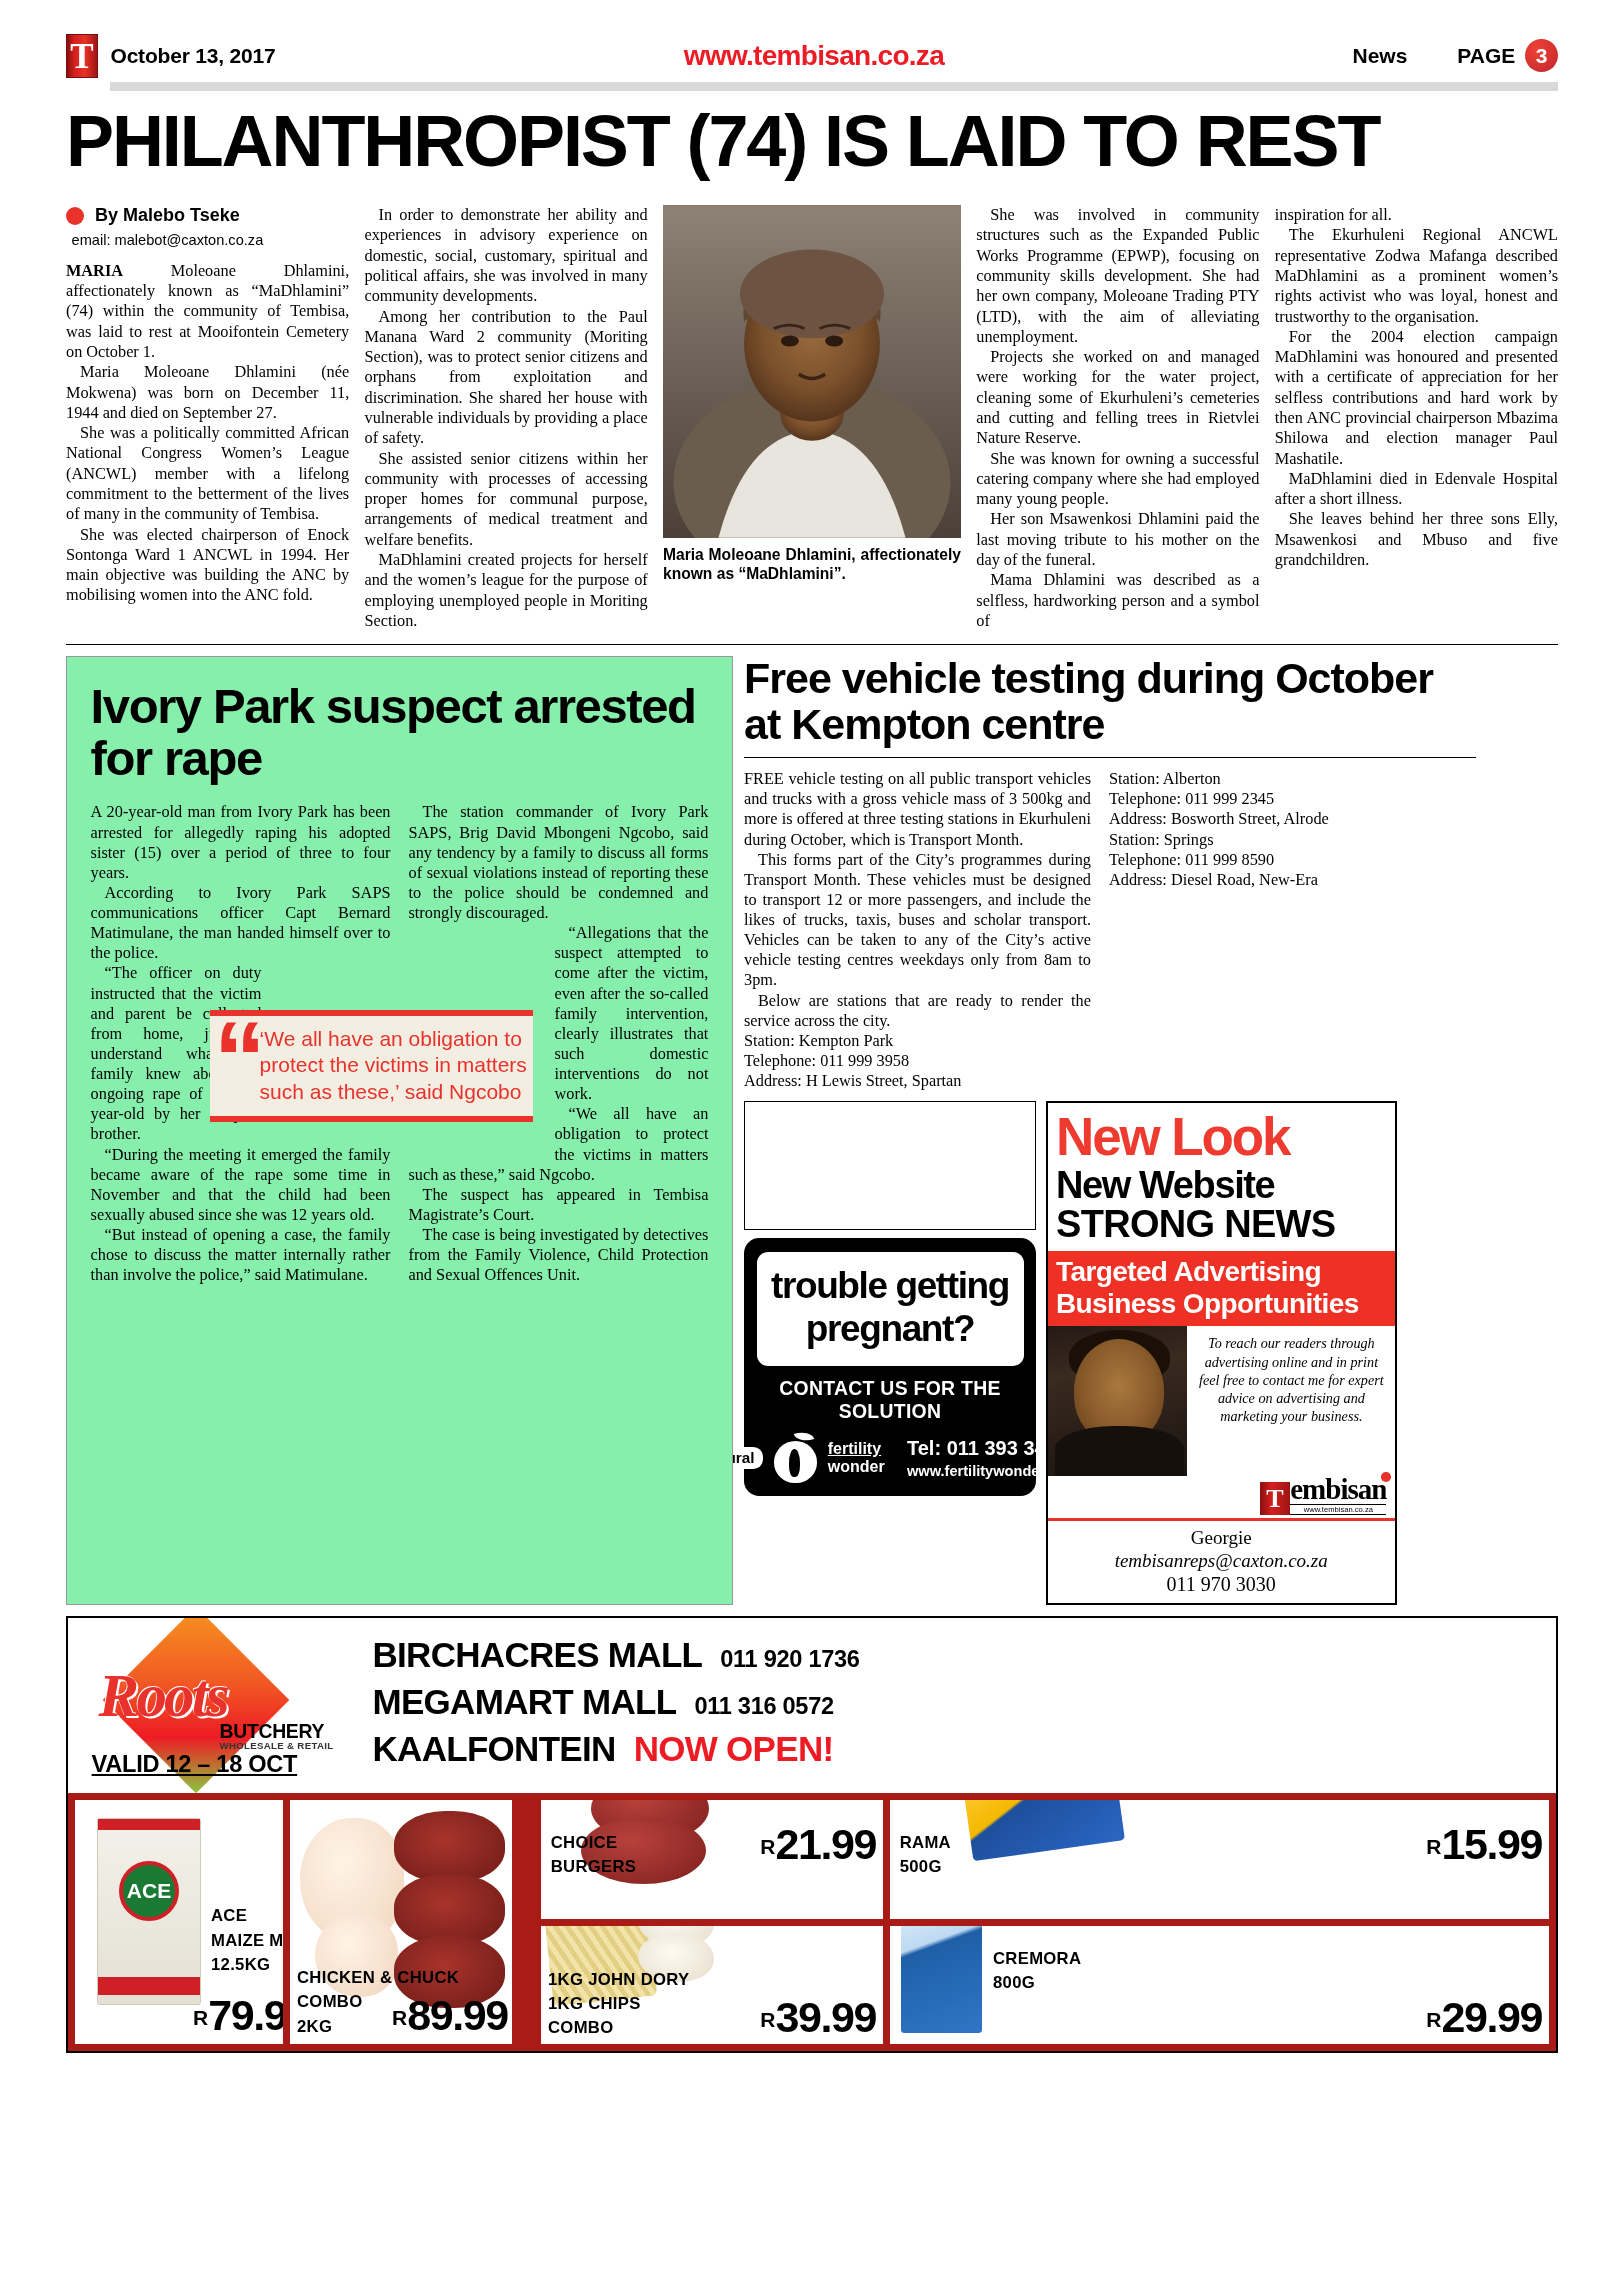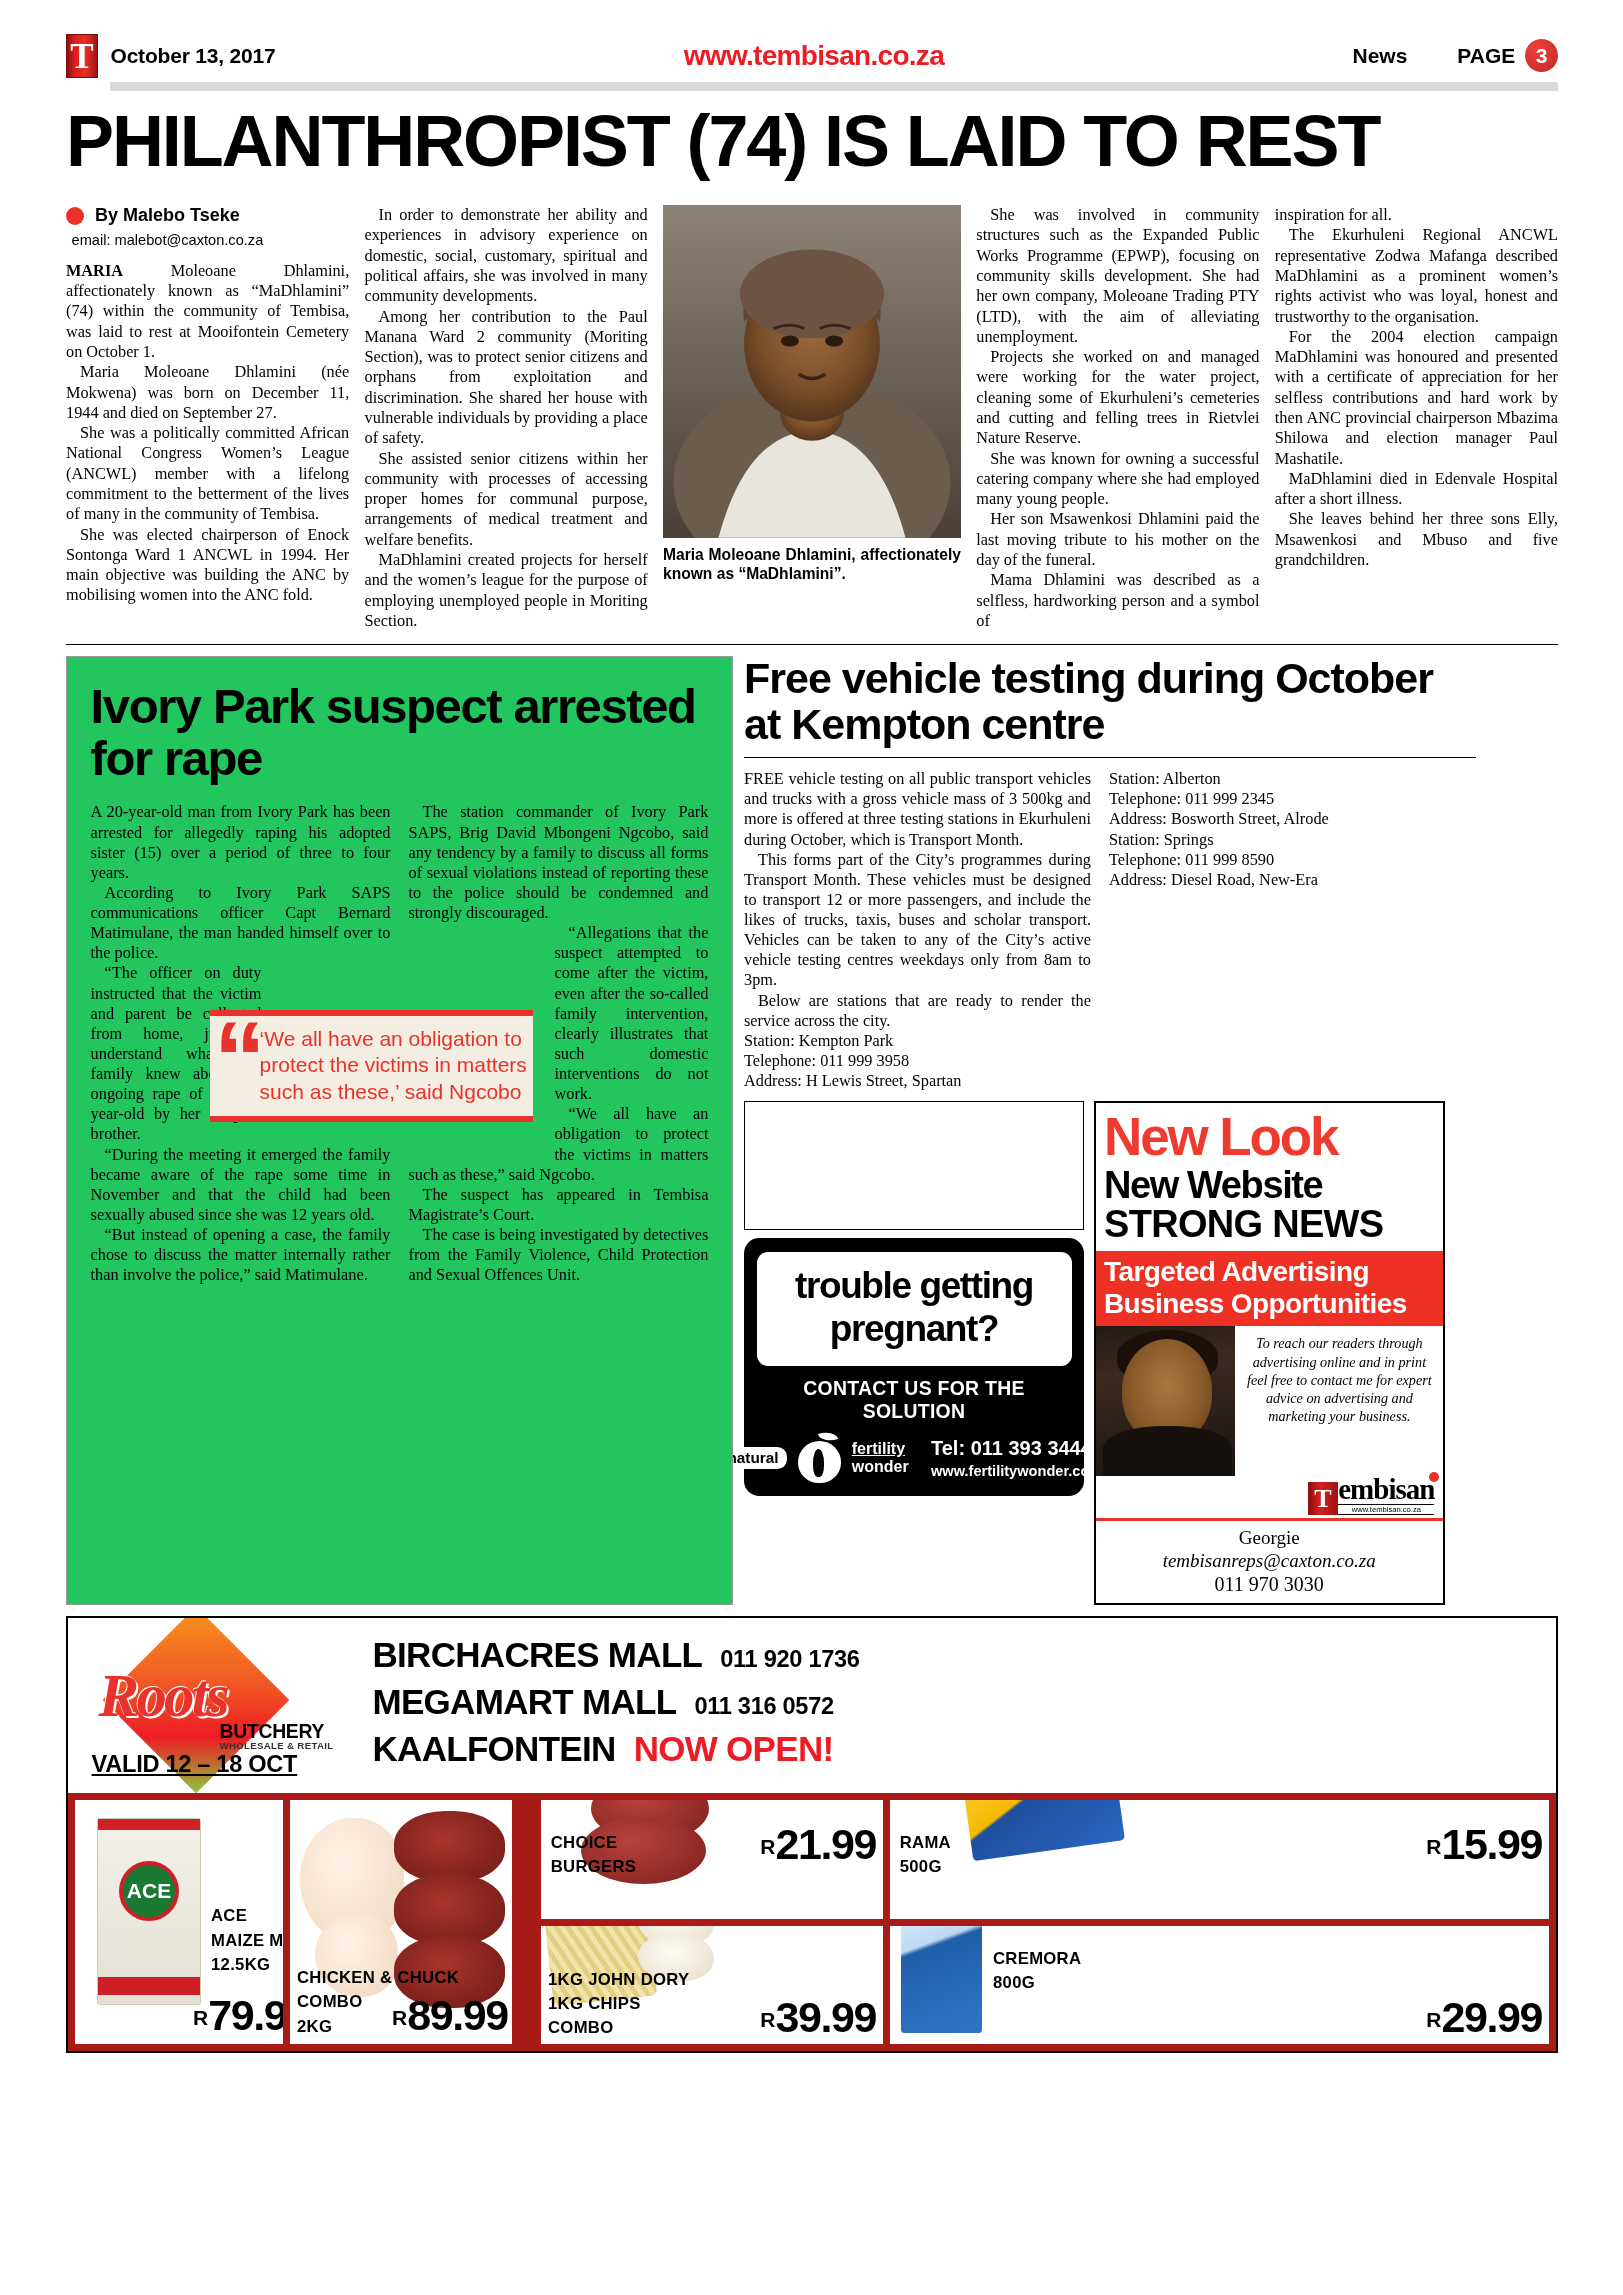--- a/index.html
+++ b/index.html
@@ -54,21 +54,21 @@
 
   .photocol { width: 298px; }
   .photo-frame { width: 298px; height: 333px; overflow: hidden; background: #5c5247; position: relative; }
   .photo-cap { font-family: "Liberation Sans", sans-serif; font-weight: bold; font-size: 15.6px; line-height: 1.2; margin-top: 8.3px; text-align: justify; }
 
   .obit-rule { height: 1.4px; background: #000; margin-top: 12.5px; }
 
   
   .mid { display: flex; gap: 0; margin-top: 11px; align-items: stretch; }
   .ivory {
-    width: 667px; background: #22c55e; border: 1.4px solid #999;
+    width: 667px; background: #86efac; border: 1.4px solid #999;
     padding: 23.6px 23.6px 18px 23.6px; position: relative;
   }
   .ivory h2 {
     font-family: "Liberation Sans", sans-serif; font-weight: bold;
     font-size: 49px; line-height: 1.06; letter-spacing: -1.4px; margin-bottom: 18px;
   }
   .ivory-cols { display: flex; gap: 18px; position: relative; }
   .ivory-col { width: 311px; font-size: 16.3px; line-height: 1.235; text-align: justify; }
   .ivory-col p { text-indent: 14px; }
   .ivory-col p.noindent { text-indent: 0; }
@@ -97,21 +97,21 @@
   }
   .veh-rule { height: 1.4px; background: #000; margin-bottom: 11px; }
   .veh-cols { display: flex; gap: 18px; }
   .veh-col { width: 347px; font-size: 16.3px; line-height: 1.235; text-align: justify; }
   .veh-col p { text-indent: 14px; }
   .veh-col p.noindent { text-indent: 0; }
   .veh-col .station { text-indent: 0; }
 
   .ads-row { display: flex; gap: 9.7px; margin-top: 9.7px; align-items: flex-start; }
 
-  .fert-wrap { width: 340px; }
+  .fert-wrap { width: 292px; }
   .fert-box {
     border: 1.4px solid #000; background: #fff; padding: 9.7px; margin-bottom: 8.3px;
     font-size: 16.3px; line-height: 1.235; min-height: 129px;
   }
   .fert-ad {
     background: #000; border-radius: 15.3px; padding: 14px 12.5px 11px 12.5px; color: #fff;
   }
   .fert-inner {
     background: #fff; border-radius: 11px; color: #000; text-align: center;
     padding: 12.5px 7px 15.3px 7px;

